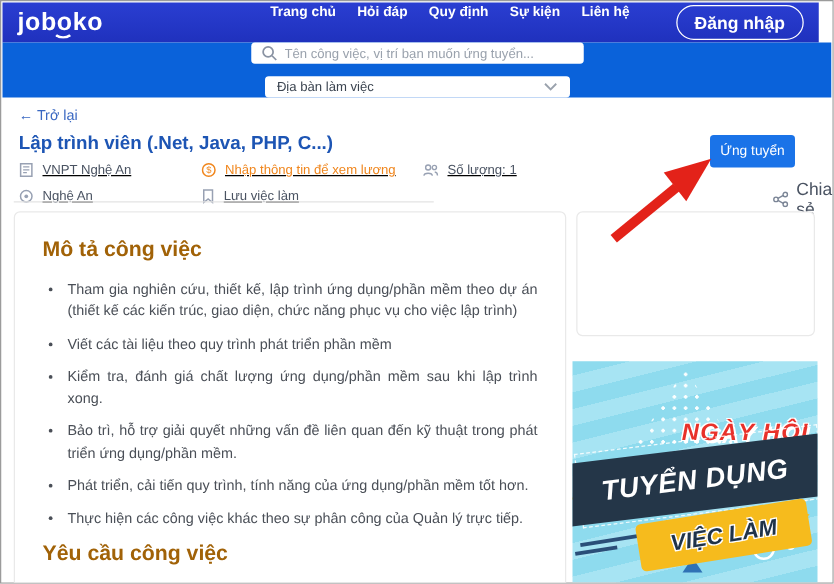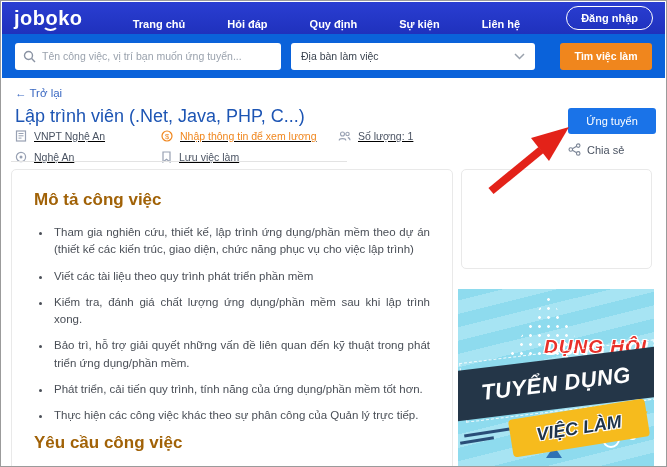--- a/index.html
+++ b/index.html
@@ -5,41 +5,41 @@
   * { margin:0; padding:0; box-sizing:border-box; }
   html,body { background:#e9e9e9; }
   body { font-family:"Liberation Sans","DejaVu Sans",sans-serif; }
   .page {
     position:relative; width:667px; height:467px; margin:0 auto;
     background:#ffffff; border:1px solid #9b9b9b; overflow:hidden;
   }
 
   
   .topbar {
-    position:absolute; left:1px; top:1px; right:1px; height:32px;
+    position:absolute; left:1px; top:1px; right:11px; height:32px;
     background:linear-gradient(180deg,#2a3ed2 0%,#1f31bd 100%);
     display:flex; align-items:center; padding:0 12px;
   }
   .logo { position:relative; color:#fff; font-size:20px; font-weight:bold; letter-spacing:0.5px; }
   .logo-smile {
     position:absolute; left:28px; bottom:-1px; width:17px; height:7px;
     border:2px solid #fff; border-top:none; border-left-color:transparent; border-right-color:transparent;
     border-radius:0 0 50% 50%/0 0 100% 100%;
   }
-  .nav { margin-left:auto; display:flex; align-items:flex-end; gap:42px; }
+  .nav { margin-left:auto; display:flex; align-items:flex-start; gap:17px; }
   .nav a { color:#fff; font-size:11px; font-weight:bold; text-decoration:none; }
   .login-btn {
-    color:#fff; font-size:11px; font-weight:bold; background:transparent;
-    border:1px solid #ffffff; border-radius:14px; padding:5px 14px; margin-left:4px; cursor:pointer;
+    color:#fff; font-size:14px; font-weight:bold; background:transparent;
+    border:1px solid #ffffff; border-radius:14px; padding:5px 14px; margin-left:20px; cursor:pointer;
   }
 
   
   .searchband {
     position:absolute; left:1px; top:33px; right:1px; height:44px;
-    background:#0a62da; display:flex; align-items:center; padding:0 13px; gap:10px;
+    background:#0a62da; display:flex; align-items:center; padding:0 13px; gap:10px;flex-direction:column;
   }
   .search-box {
     width:266px; height:27px; background:#fff; border-radius:3px;
     display:flex; align-items:center; padding:0 8px; gap:6px;
   }
   .search-box input {
     border:none; outline:none; flex:1; font-size:10.5px; color:#333;
     font-family:inherit; background:transparent;
   }
   .search-box input::placeholder { color:#9aa2ad; }
@@ -48,27 +48,27 @@
     display:flex; align-items:center; padding:0 10px; font-size:10.5px; color:#3b4450; cursor:pointer;
   }
   .select-box .chev { margin-left:auto; }
   .find-btn {
     width:92px; height:27px; background:#f0861d; border:none; border-radius:3px;
     color:#fff; font-size:10.5px; font-weight:bold; cursor:pointer; margin-left:auto;
   }
 
   
   .back-link { position:absolute; left:14px; top:86px; font-size:11.5px; color:#3a68c2; text-decoration:none; }
-  .job-title { position:absolute; left:14px; top:105px; font-size:18px; font-weight:normal; color:#1d55b4; }
+  .job-title { position:absolute; left:14px; top:105px; font-size:15px; font-weight:bold; color:#1d55b4; }
   .apply-btn {
-    position:absolute; left:567px; top:107px; width:88px; height:26px;
+    position:absolute; left:567px; top:107px; width:68px; height:26px;
     background:#1a73e8; border:none; border-radius:3px; color:#fff; font-size:11px; cursor:pointer;
   }
-  .share { position:absolute; left:567px; top:142px; display:flex; align-items:center; gap:6px;
-           font-size:11px; color:#4a5362; cursor:pointer; }
+  .share { position:absolute; left:617px; top:142px; display:flex; align-items:center; gap:6px;
+           font-size:14px; color:#4a5362; cursor:pointer; }
 
   .meta { position:absolute; left:14px; top:129px; width:440px;text-decoration:underline; }
   .meta-row { display:flex; margin-bottom:9px; }
   .meta-cell { display:flex; align-items:center; gap:7px; font-size:10.5px; color:#4a5362; }
   .meta-cell.c1 { width:146px; }
   .meta-cell.c2 { width:177px; }
   .meta-cell.c2.salary { color:#f0861d; }
   .icn { flex:0 0 auto; display:inline-flex; }
   .meta-divider { position:absolute; left:10px; top:160px; width:336px; height:1px; background:#e3e3e3; }
 
@@ -172,21 +172,20 @@
       <input type="text" placeholder="Tên công việc, vị trí bạn muốn ứng tuyển..." style="">
     </div>
     <div class="select-box">
       <span>Địa bàn làm việc</span>
       <span class="chev icn">
         <svg width="11" height="7" viewBox="0 0 11 7">
             <polyline points="1,1 5.5,5.5 10,1" fill="none" stroke="#9aa2ad" stroke-width="1.5"></polyline>
           </svg>
       </span>
     </div>
-    <button class="find-btn">Tìm việc làm</button>
   </div>
 
   <a class="back-link" href="#">
     <span>←</span>
     <span>Trở lại</span>
   </a>
   <div class="job-title">Lập trình viên (.Net, Java, PHP, C...)</div>
   <button class="apply-btn">Ứng tuyển</button>
   <div class="share">
     <span class="icn">
@@ -277,21 +276,21 @@
     <div class="ad-dots"></div>
     <div class="tri tri-yellow-l"></div>
     <div class="tri tri-blue-r"></div>
     <div class="tri tri-yellow-r"></div>
     <div class="tri tri-blue-b"></div>
     <div class="dot-circle dc1"></div>
     <div class="dot-circle dc2"></div>
     <div class="dot-circle dc3"></div>
     <div class="ad-speedline sl1"></div>
     <div class="ad-speedline sl2"></div>
-    <div class="ad-line1">DỤNG HỘI</div>
+    <div class="ad-line1">NGÀY HỘI</div>
     <div class="ad-dashed"></div>
     <div class="ad-ribbon-main">
       <span class="ad-line2">TUYỂN DỤNG</span>
     </div>
     <div class="ad-ribbon-sub">
       <span class="ad-line3">VIỆC LÀM</span>
     </div>
   </div>
 
   <svg class="anno-arrow" width="100" height="85" viewBox="0 0 100 85">

